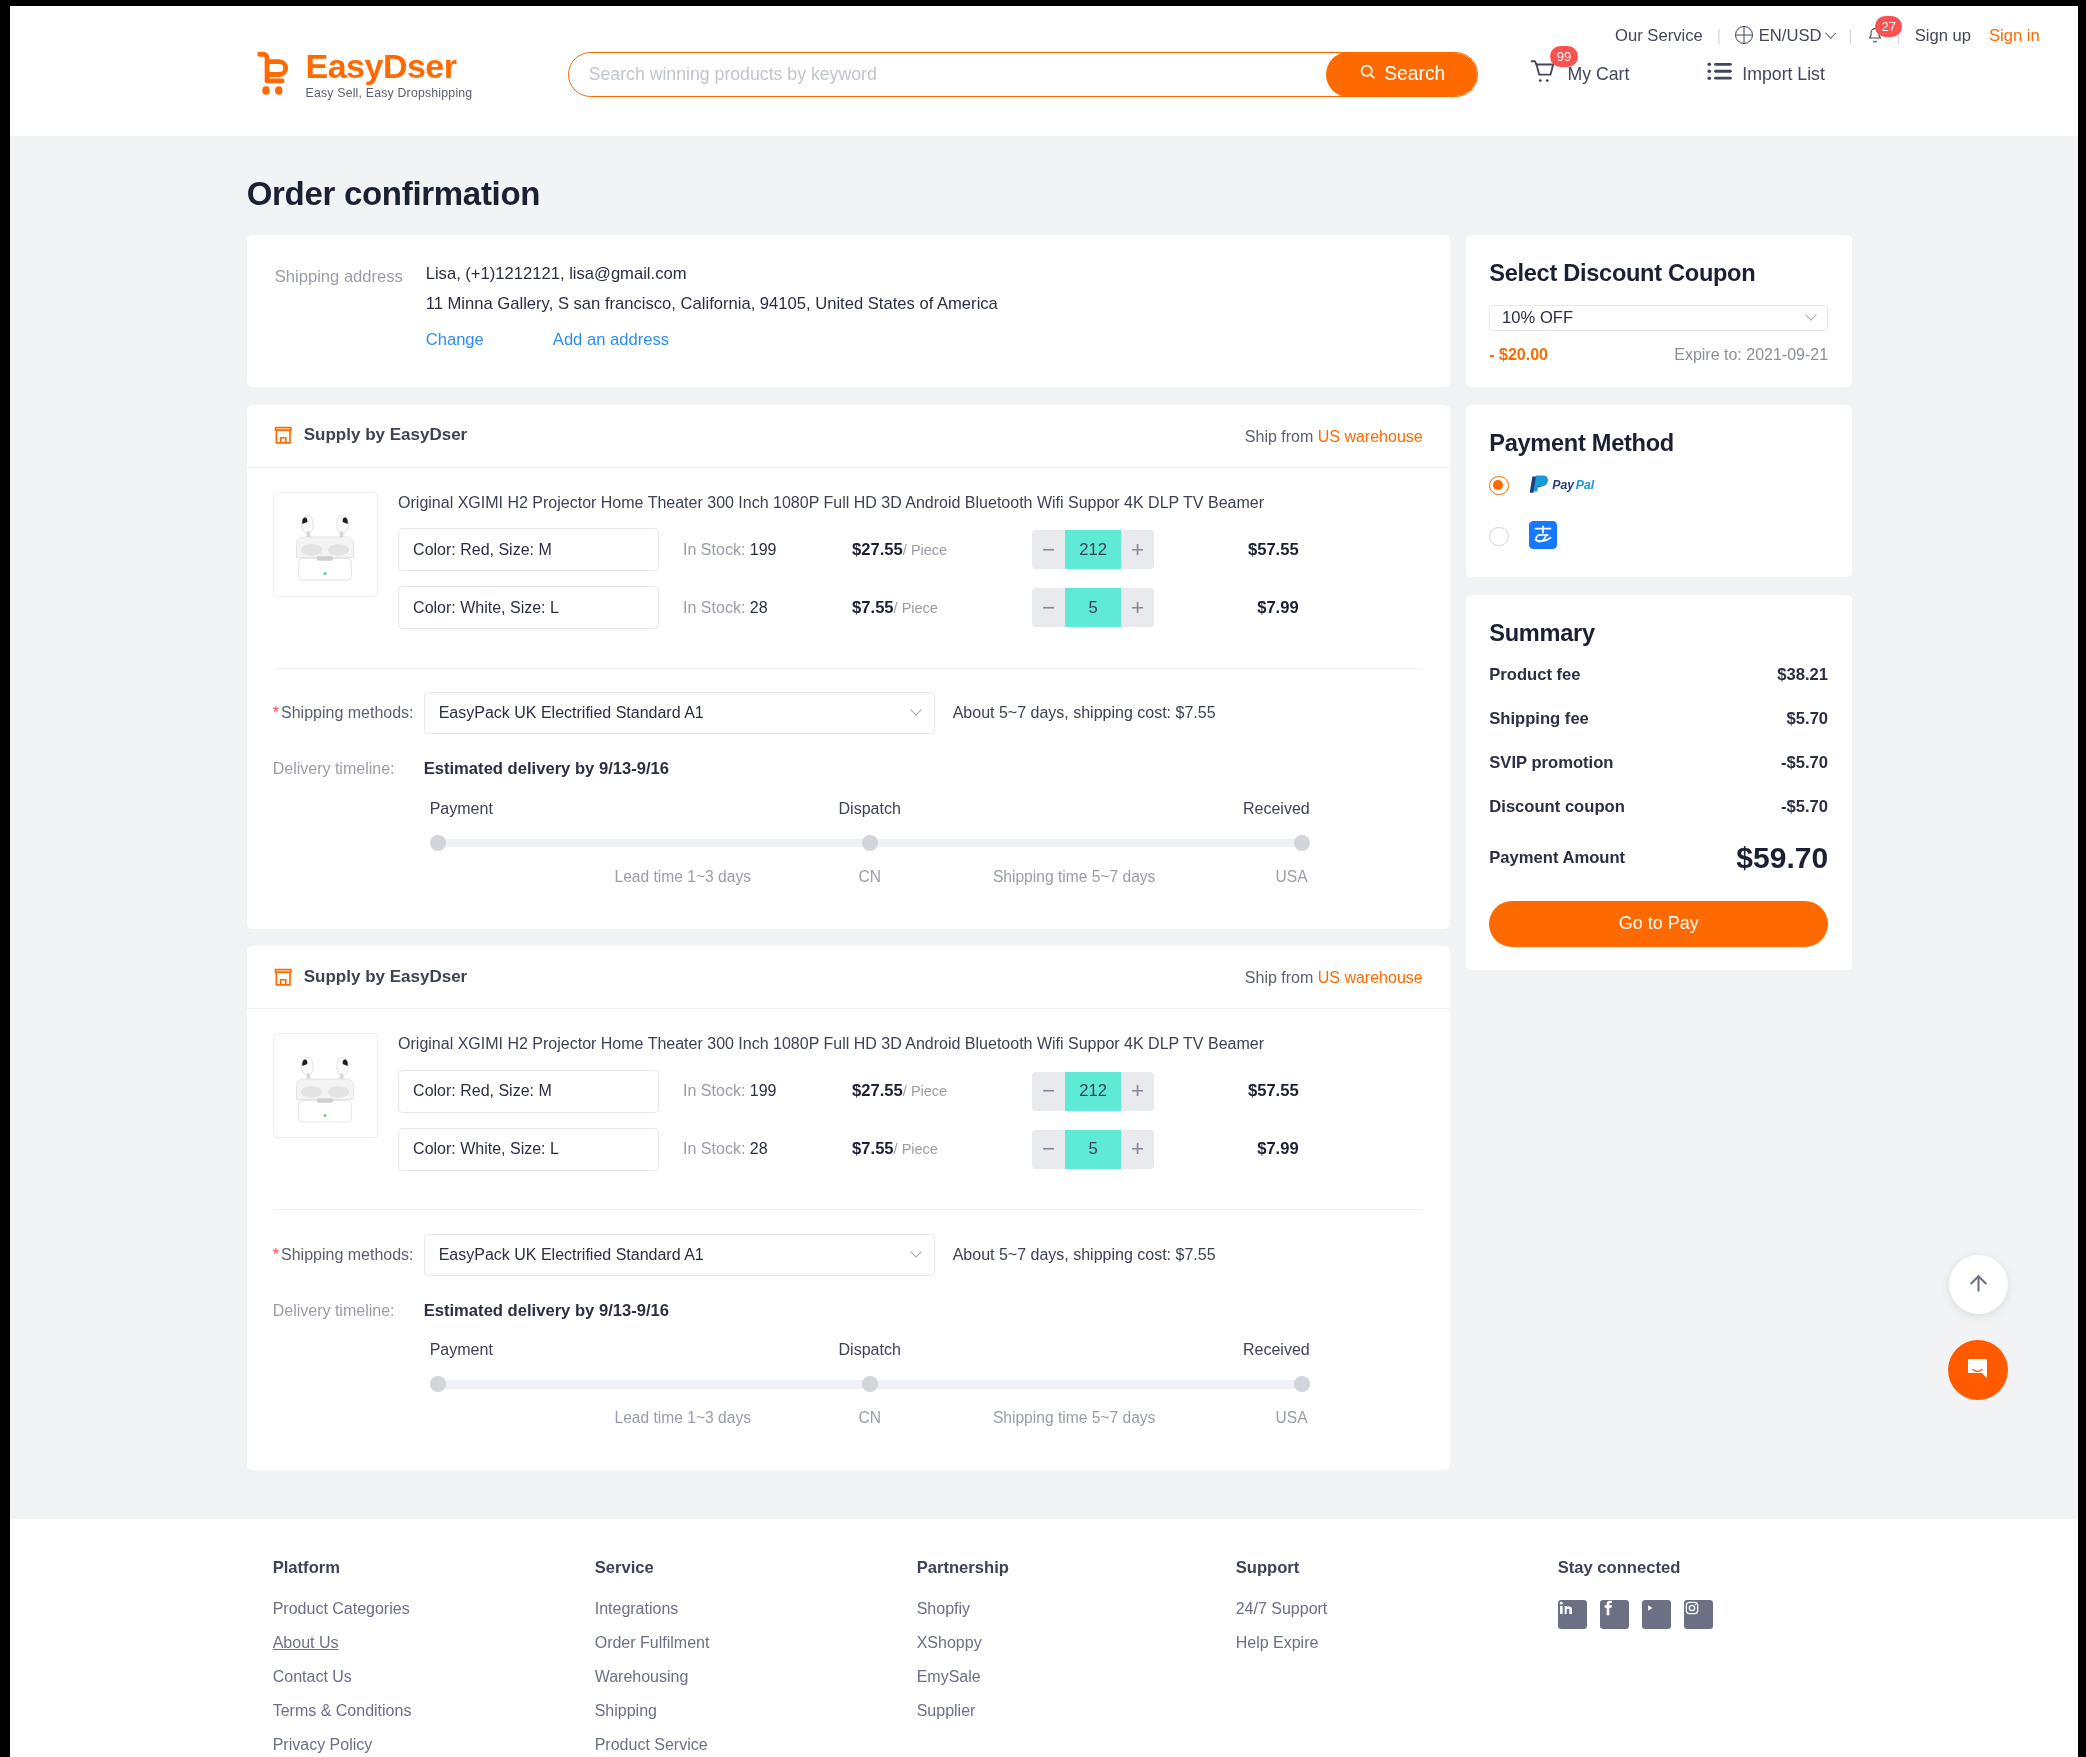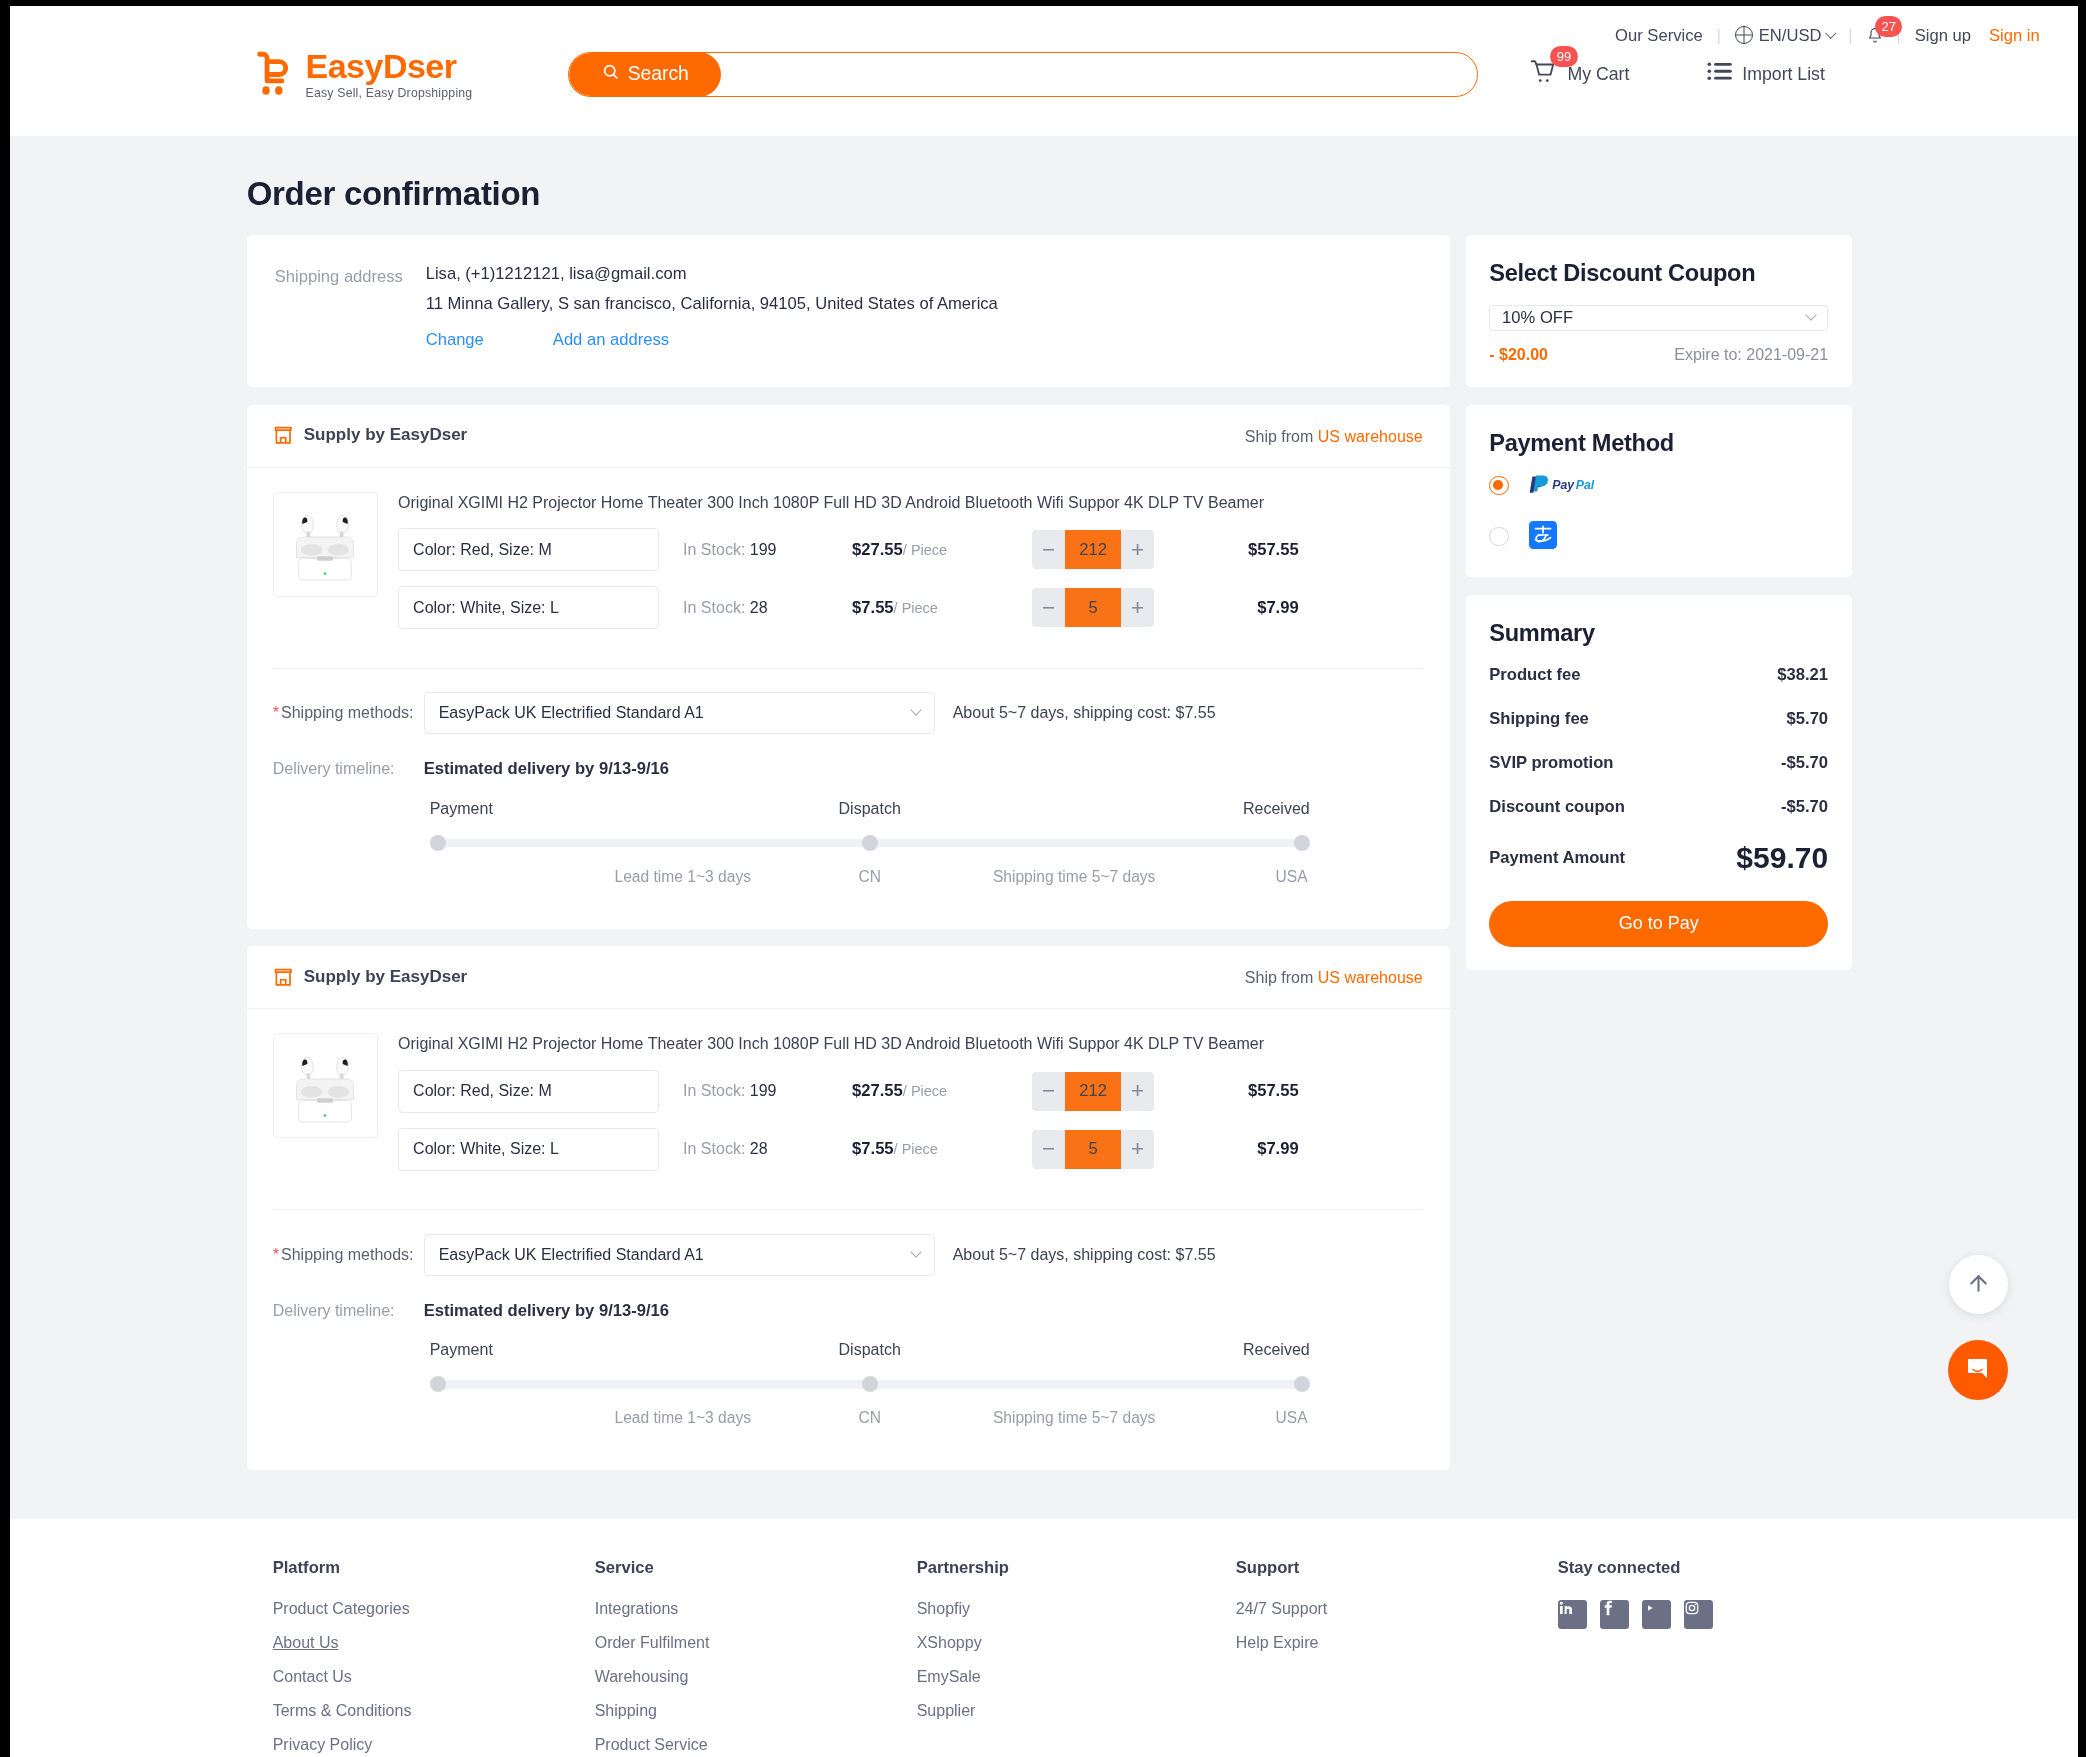--- a/index.html
+++ b/index.html
@@ -293,21 +293,21 @@
     display: flex; align-items: center; justify-content: center;
     font-size: 22.5px; color: #85899a;
     cursor: pointer;
     background: transparent;
     border: none;
     font-family: "Liberation Sans", sans-serif;
   }
   .step-val {
     flex: 1;
     height: 39px;
-    background: #f97316;
+    background: #5eead4;
     display: flex; align-items: center; justify-content: center;
     font-size: 16.6px; color: #3d4255;
     border: none;
     text-align: center;
     width: 100%;
     font-family: "Liberation Sans", sans-serif;
   }
   .line-total {
     width: 113px;
     text-align: right;
@@ -556,20 +556,21 @@
             <ellipse cx="46" cy="76" rx="7" ry="8" fill="#ff6a00"></ellipse>
           </svg>
         </span>
         <span class="logo-text">
           <div class="logo-name">EasyDser</div>
           <div class="logo-tag">Easy Sell,  Easy Dropshipping</div>
         </span>
       </div>
 
       <div class="searchbox">
+        <input class="search-input" placeholder="Search winning products by keyword" style="">
         <button class="search-btn">
           <span>
             <svg width="17.7" height="17.7" viewBox="0 0 24 24" fill="none" stroke="#fff" stroke-width="2.3">
               <circle cx="10.5" cy="10.5" r="7"></circle>
                 <path d="M16 16l5 5"></path>
             </svg>
           </span>
           <span>Search</span>
         </button>
       </div>

